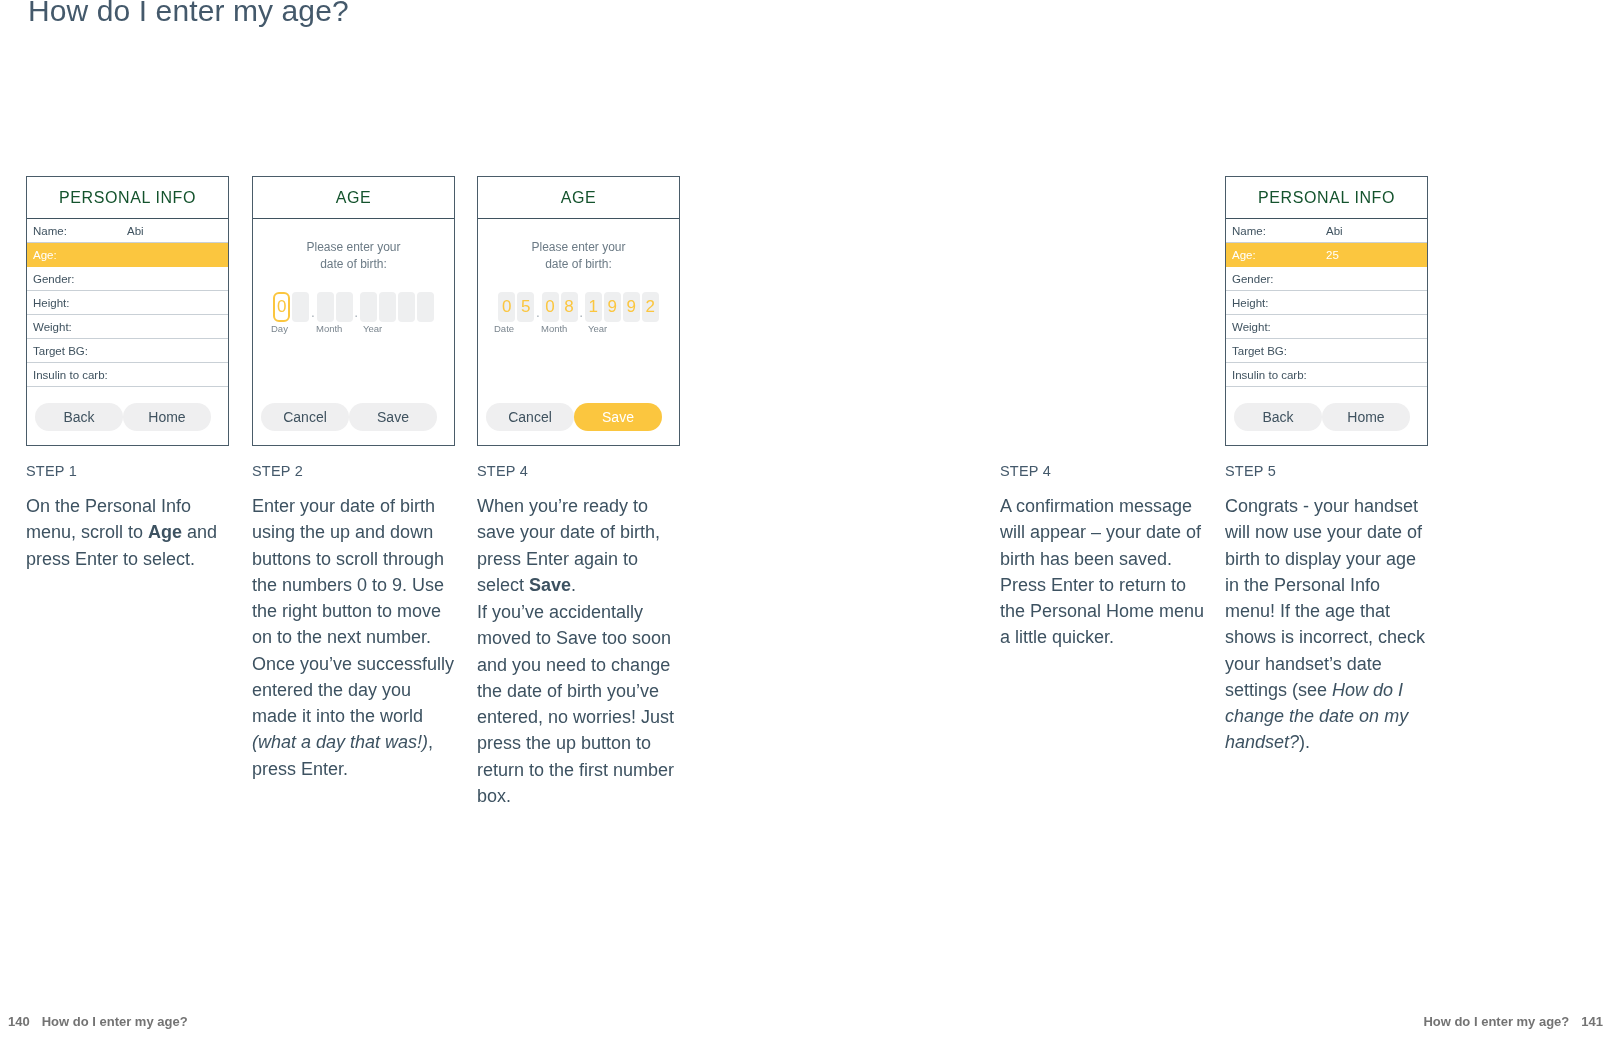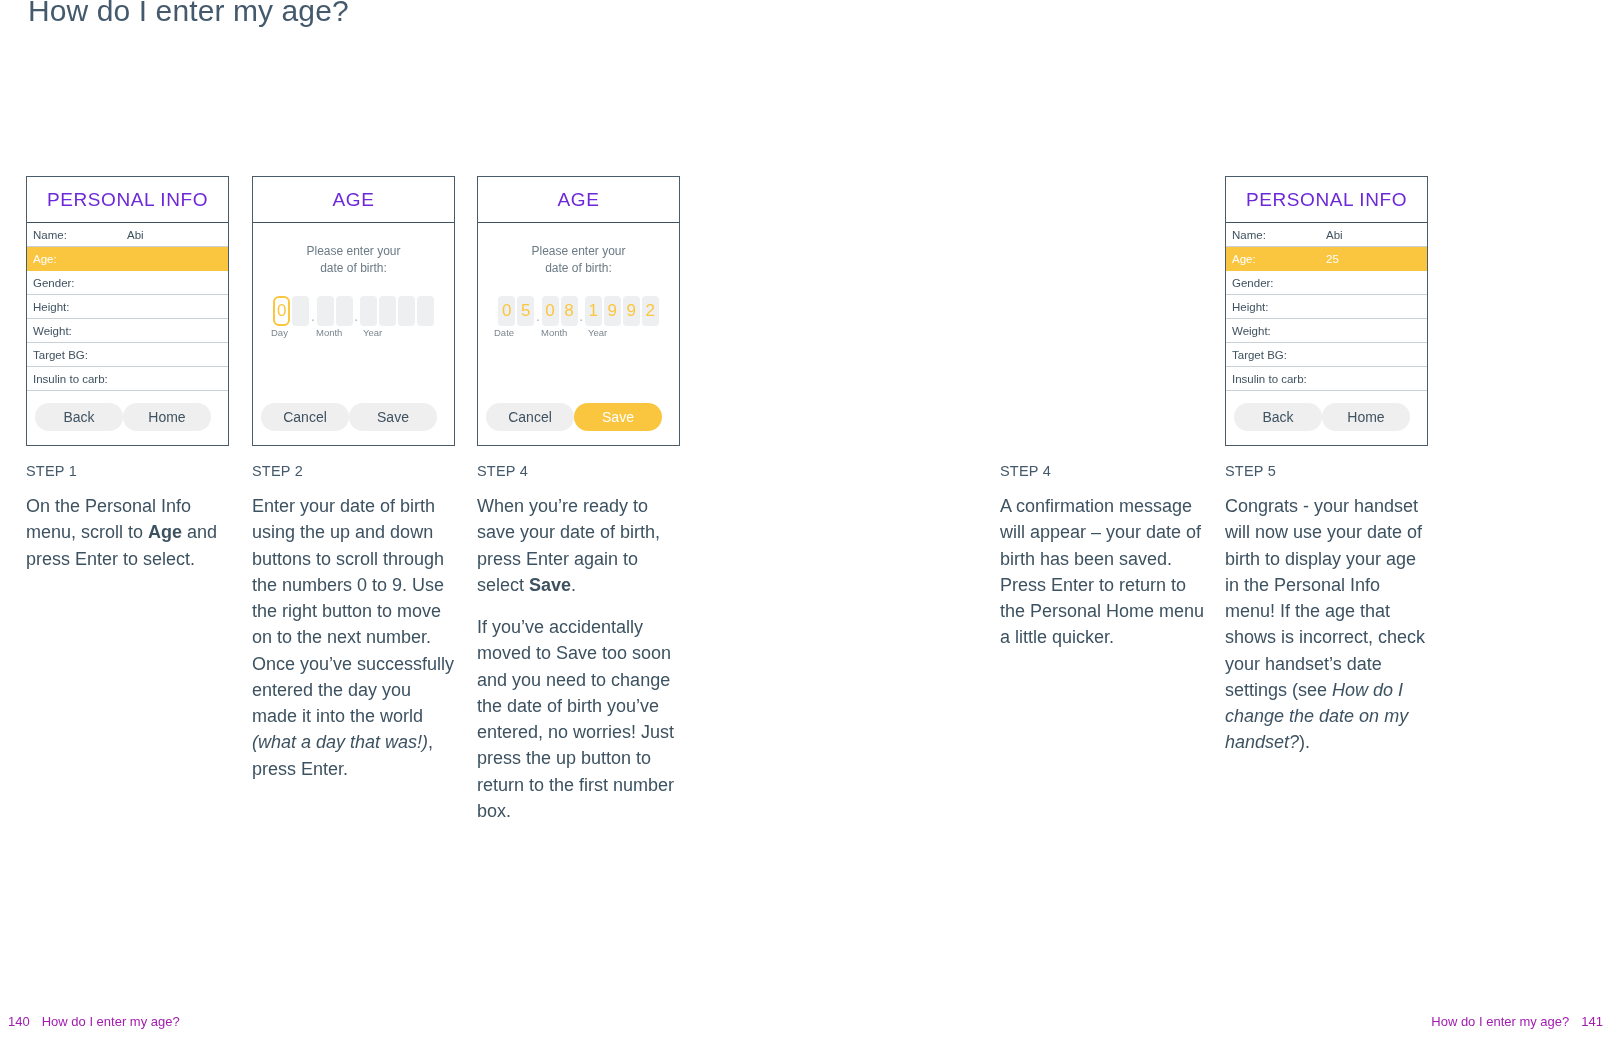--- a/index.html
+++ b/index.html
@@ -29,22 +29,22 @@
     overflow: hidden;
   }
   #device-1 { left: 26px;   top: 176px; }
   #device-2 { left: 252px;  top: 176px; }
   #device-3 { left: 477px;  top: 176px; }
   #device-4 { left: 1000px; top: 176px; }
   #device-5 { left: 1225px; top: 176px; }
 
   .scr-title {
     text-align: center;
-    font-size: 19px; letter-spacing: .6px;
-    color: #6d28d9;
+    font-size: 16px; letter-spacing: .6px;
+    color: #14532d;
     padding: 12px 0 11px;
     border-bottom: 1.4px solid #3f525f;
   }
   .row {
     height: 24px; line-height: 24px;
     border-bottom: 1px solid #c9d0d6;
     font-size: 11.5px;
     padding-left: 6px;
     position: relative;
     color: #3f525f;
@@ -96,32 +96,32 @@
 
   
   .step { position: absolute; width: 205px; }
   #step-1 { left: 26px;   top: 463px; }
   #step-2 { left: 252px;  top: 463px; }
   #step-3 { left: 477px;  top: 463px; }
   #step-4 { left: 1000px; top: 463px; }
   #step-5 { left: 1225px; top: 463px; }
   .step-label { font-size: 14.5px; color: #44596b; letter-spacing: .2px; }
   .step-body { margin-top: 14px; font-size: 18px; line-height: 1.46; color: #3d5261; }
-  .step-body p + p { margin-top: 16px; }
+  .step-body p + p { margin-top: 1px; }
   .step-body b { font-weight: 700; }
   .step-body i { font-style: italic; }
 
   
   #quick-tip { position: absolute; left: 26px; top: 765px; width: 470px; }
   .tip-label { color: #fbc63f; font-size: 14.5px; letter-spacing: .3px; }
   .tip-body { margin-top: 5px; font-size: 19px; line-height: 1.38; color: #5f707c; font-weight: 300; }
   .tip-body b { color: #44596b; font-weight: 600; }
 
   
-  .footer { position: absolute; bottom: 28px; font-size: 13px; color: #a21caf; }
+  .footer { position: absolute; bottom: 28px; font-size: 13px; color: #737373; font-weight: bold; }
   #footer-left  { left: 8px; }
   #footer-right { right: 10px; }
   .footer .num { display: inline-block; }
   #footer-left .num { margin-right: 12px; }
   #footer-right .num { margin-left: 12px; }
 </style>
 </head>
 <body>
 
 <div class="page">

